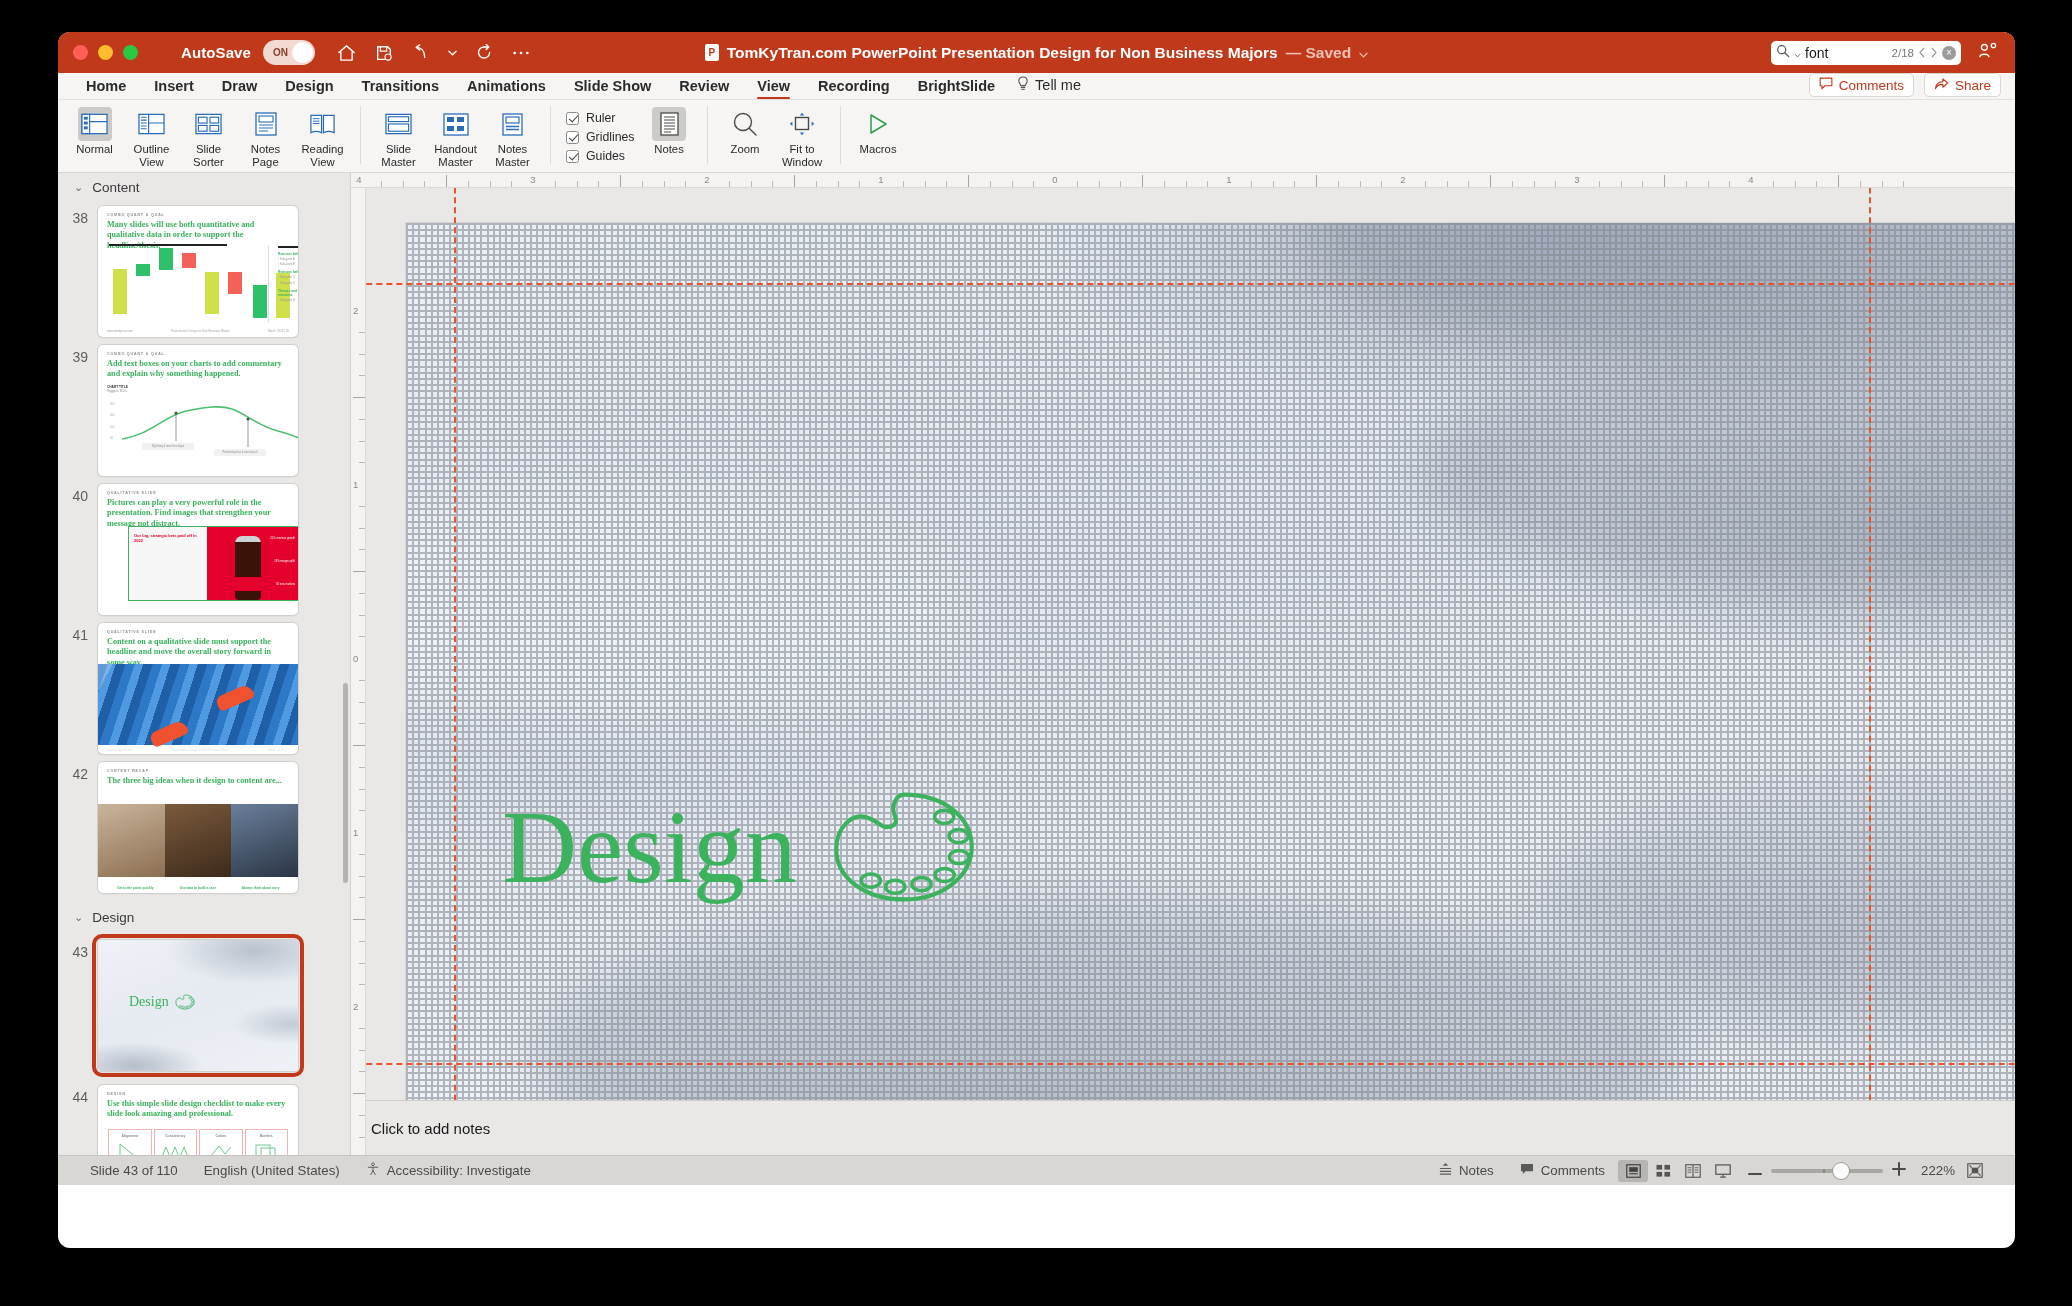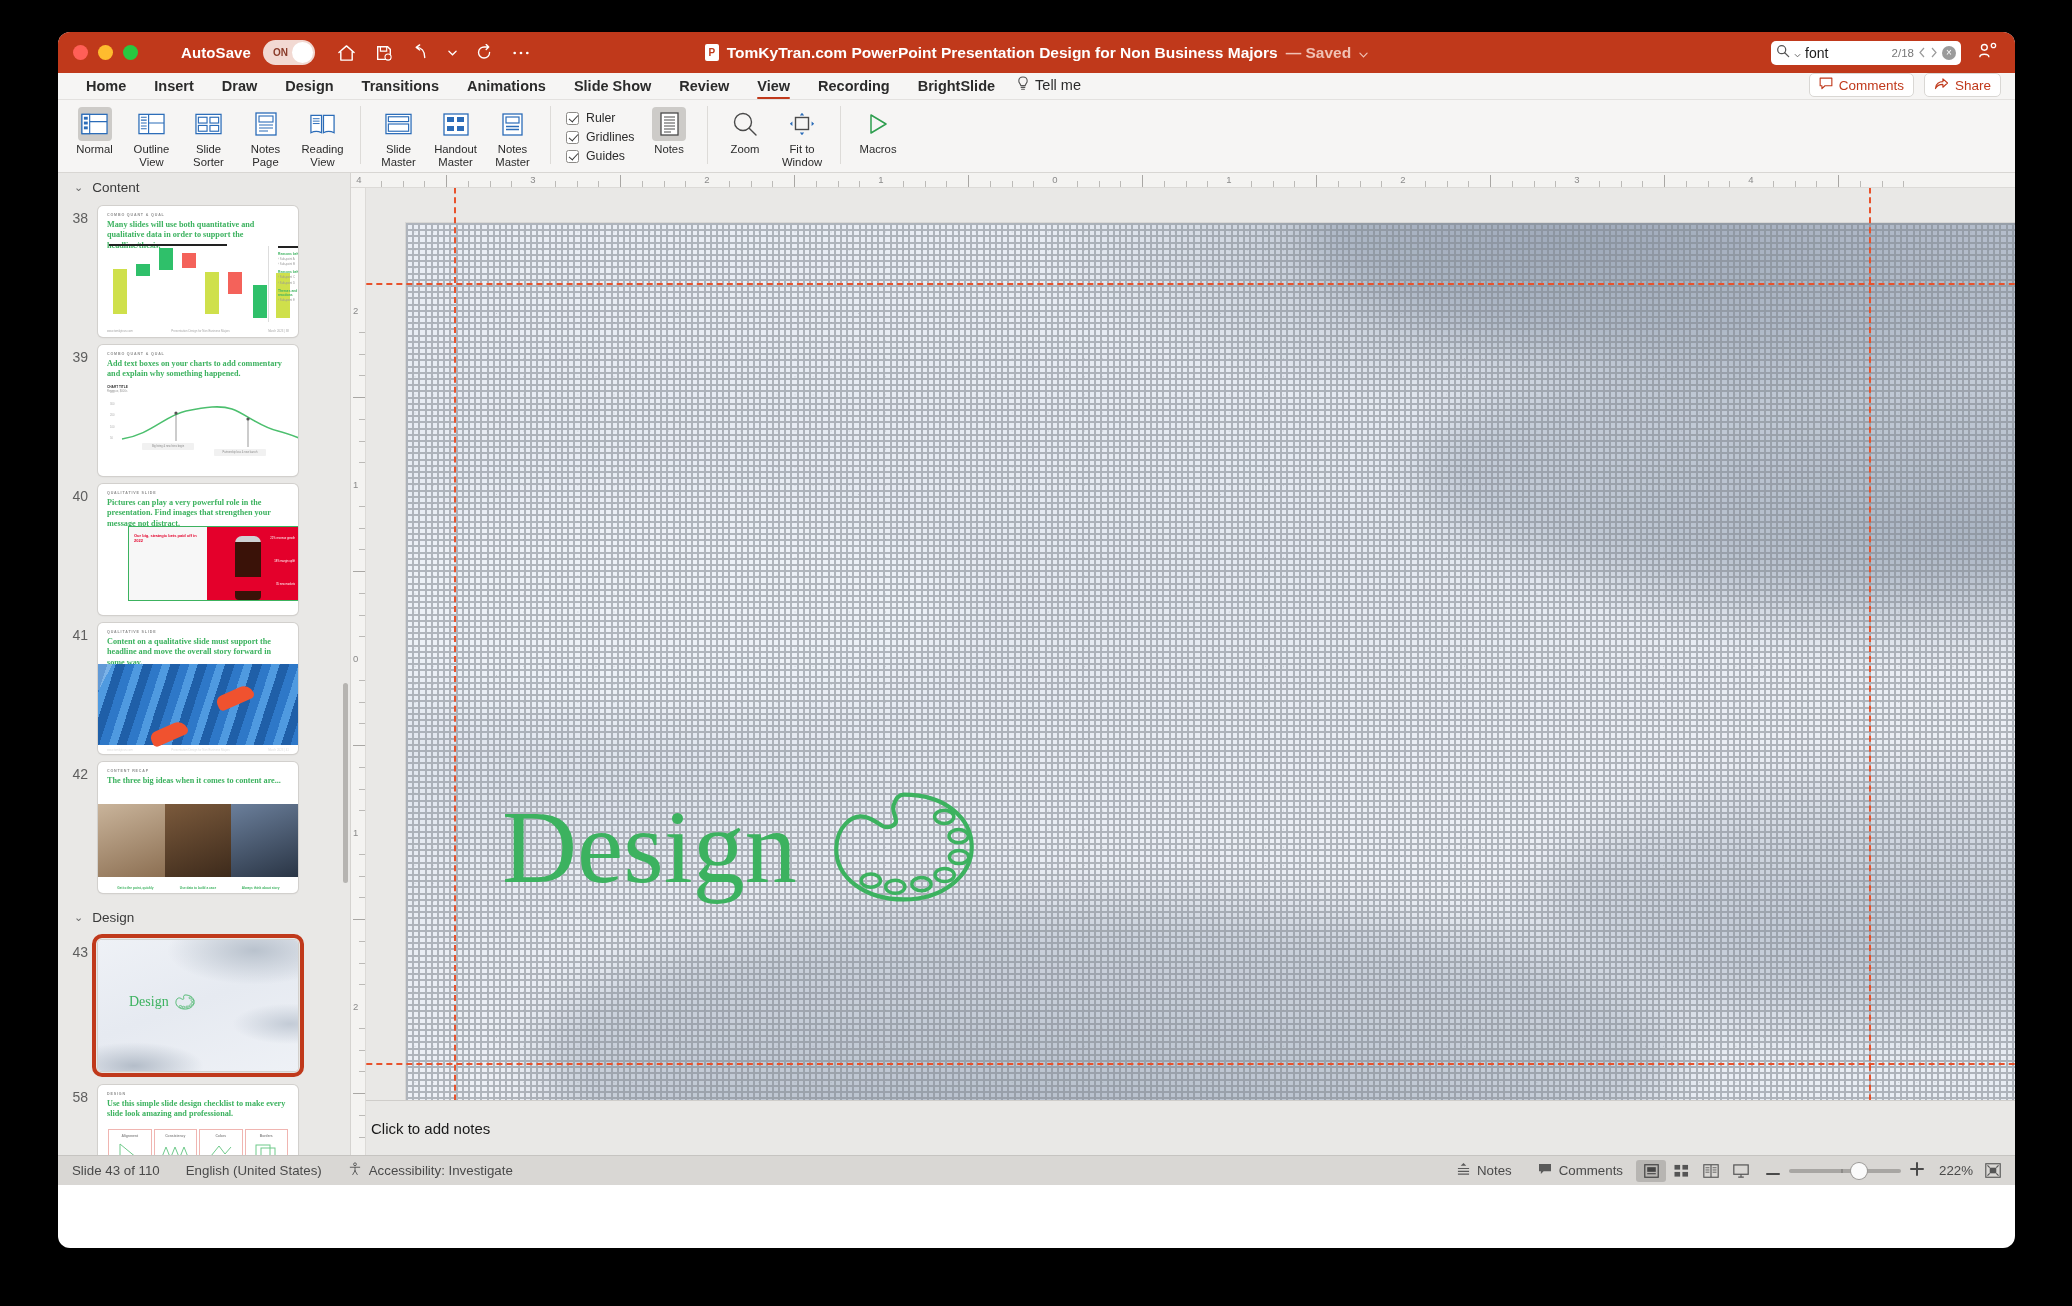--- a/index.html
+++ b/index.html
@@ -331,21 +331,21 @@
 
   .notespane {
     height: 55px; background: #e9e8e6; border-top: 1px solid #cfcdca;
     display:flex; align-items:center; padding-left: 20px;
   }
   .notespane .ph { font-size: 15px; color: #1a1a1a; }
 
   
   .statusbar {
     height: 30px; background: #d9d7d4; display: flex; align-items: center;
-    padding: 0 1px; gap: 0; border-top: 1px solid #c6c4c1;
+    padding: 0 19px; gap: 0; border-top: 1px solid #c6c4c1;
   }
   .sb-item { font-size: 13.3px; color: #4a4a4a; padding: 0 13px; display:flex; align-items:center; gap:7px;}
   .sb-right { margin-left: auto; display:flex; align-items:center; gap: 0; }
   .viewbtn {
     width: 30px; height: 22px; display:flex; align-items:center; justify-content:center;
     border-radius: 3px;
   }
   .viewbtn.active { background: #b7b5b2; }
   .zoomslider { display:flex; align-items:center; gap: 9px; margin: 0 10px; }
   .ztrack { width: 112px; height: 4px; background: #a8a6a3; border-radius: 2px; position:relative; }
@@ -788,21 +788,21 @@
             </div>
           </div>
         </div>
       </div>
 
       <div class="thumbrow">
         <div class="thumbnum">42</div>
         <div class="thumb">
           <div class="tslide" style="padding-bottom:0">
             <div class="teyebrow">CONTENT RECAP</div>
-            <div class="thead">The three big ideas when it comes to content are...</div>
+            <div class="thead">The three big ideas when it design to content are...</div>
             <div class="panels">
               <div class="panel p1"></div>
               <div class="panel p2"></div>
               <div class="panel p3"></div>
             </div>
             <div class="pcaps">
               <div>Get to the point, quickly</div>
               <div>Use data to build a case</div>
               <div>Always think about story</div>
             </div>
@@ -829,21 +829,21 @@
               <ellipse cx="26" cy="20" rx="2.3" ry="1.6" fill="none" stroke="#3cb25f" stroke-width="1.1"></ellipse>
               <ellipse cx="20.6" cy="22" rx="2.3" ry="1.6" fill="none" stroke="#3cb25f" stroke-width="1.1"></ellipse>
               <ellipse cx="14.6" cy="22.4" rx="2.3" ry="1.6" fill="none" stroke="#3cb25f" stroke-width="1.1"></ellipse>
               <ellipse cx="9.2" cy="21" rx="2.3" ry="1.6" fill="none" stroke="#3cb25f" stroke-width="1.1"></ellipse>
             </svg>
           </div>
         </div>
       </div>
 
       <div class="thumbrow" style="padding-top:10px">
-        <div class="thumbnum">58</div>
+        <div class="thumbnum">44</div>
         <div class="thumb">
           <div class="tslide">
             <div class="teyebrow">DESIGN</div>
             <div class="thead">Use this simple slide design checklist to make every slide look amazing and professional.</div>
             <div class="cards">
               <div class="card">
                 <div class="cl">Alignment</div>
                 <svg width="26" height="20" viewBox="0 0 26 20" style="margin-top:3px">
                     <path d="M3 3 L3 17 L20 17" fill="none" stroke="#6fc98a" stroke-width="1"></path>
                     <path d="M3 3 L20 17" stroke="#6fc98a" stroke-width="1" fill="none"></path>

